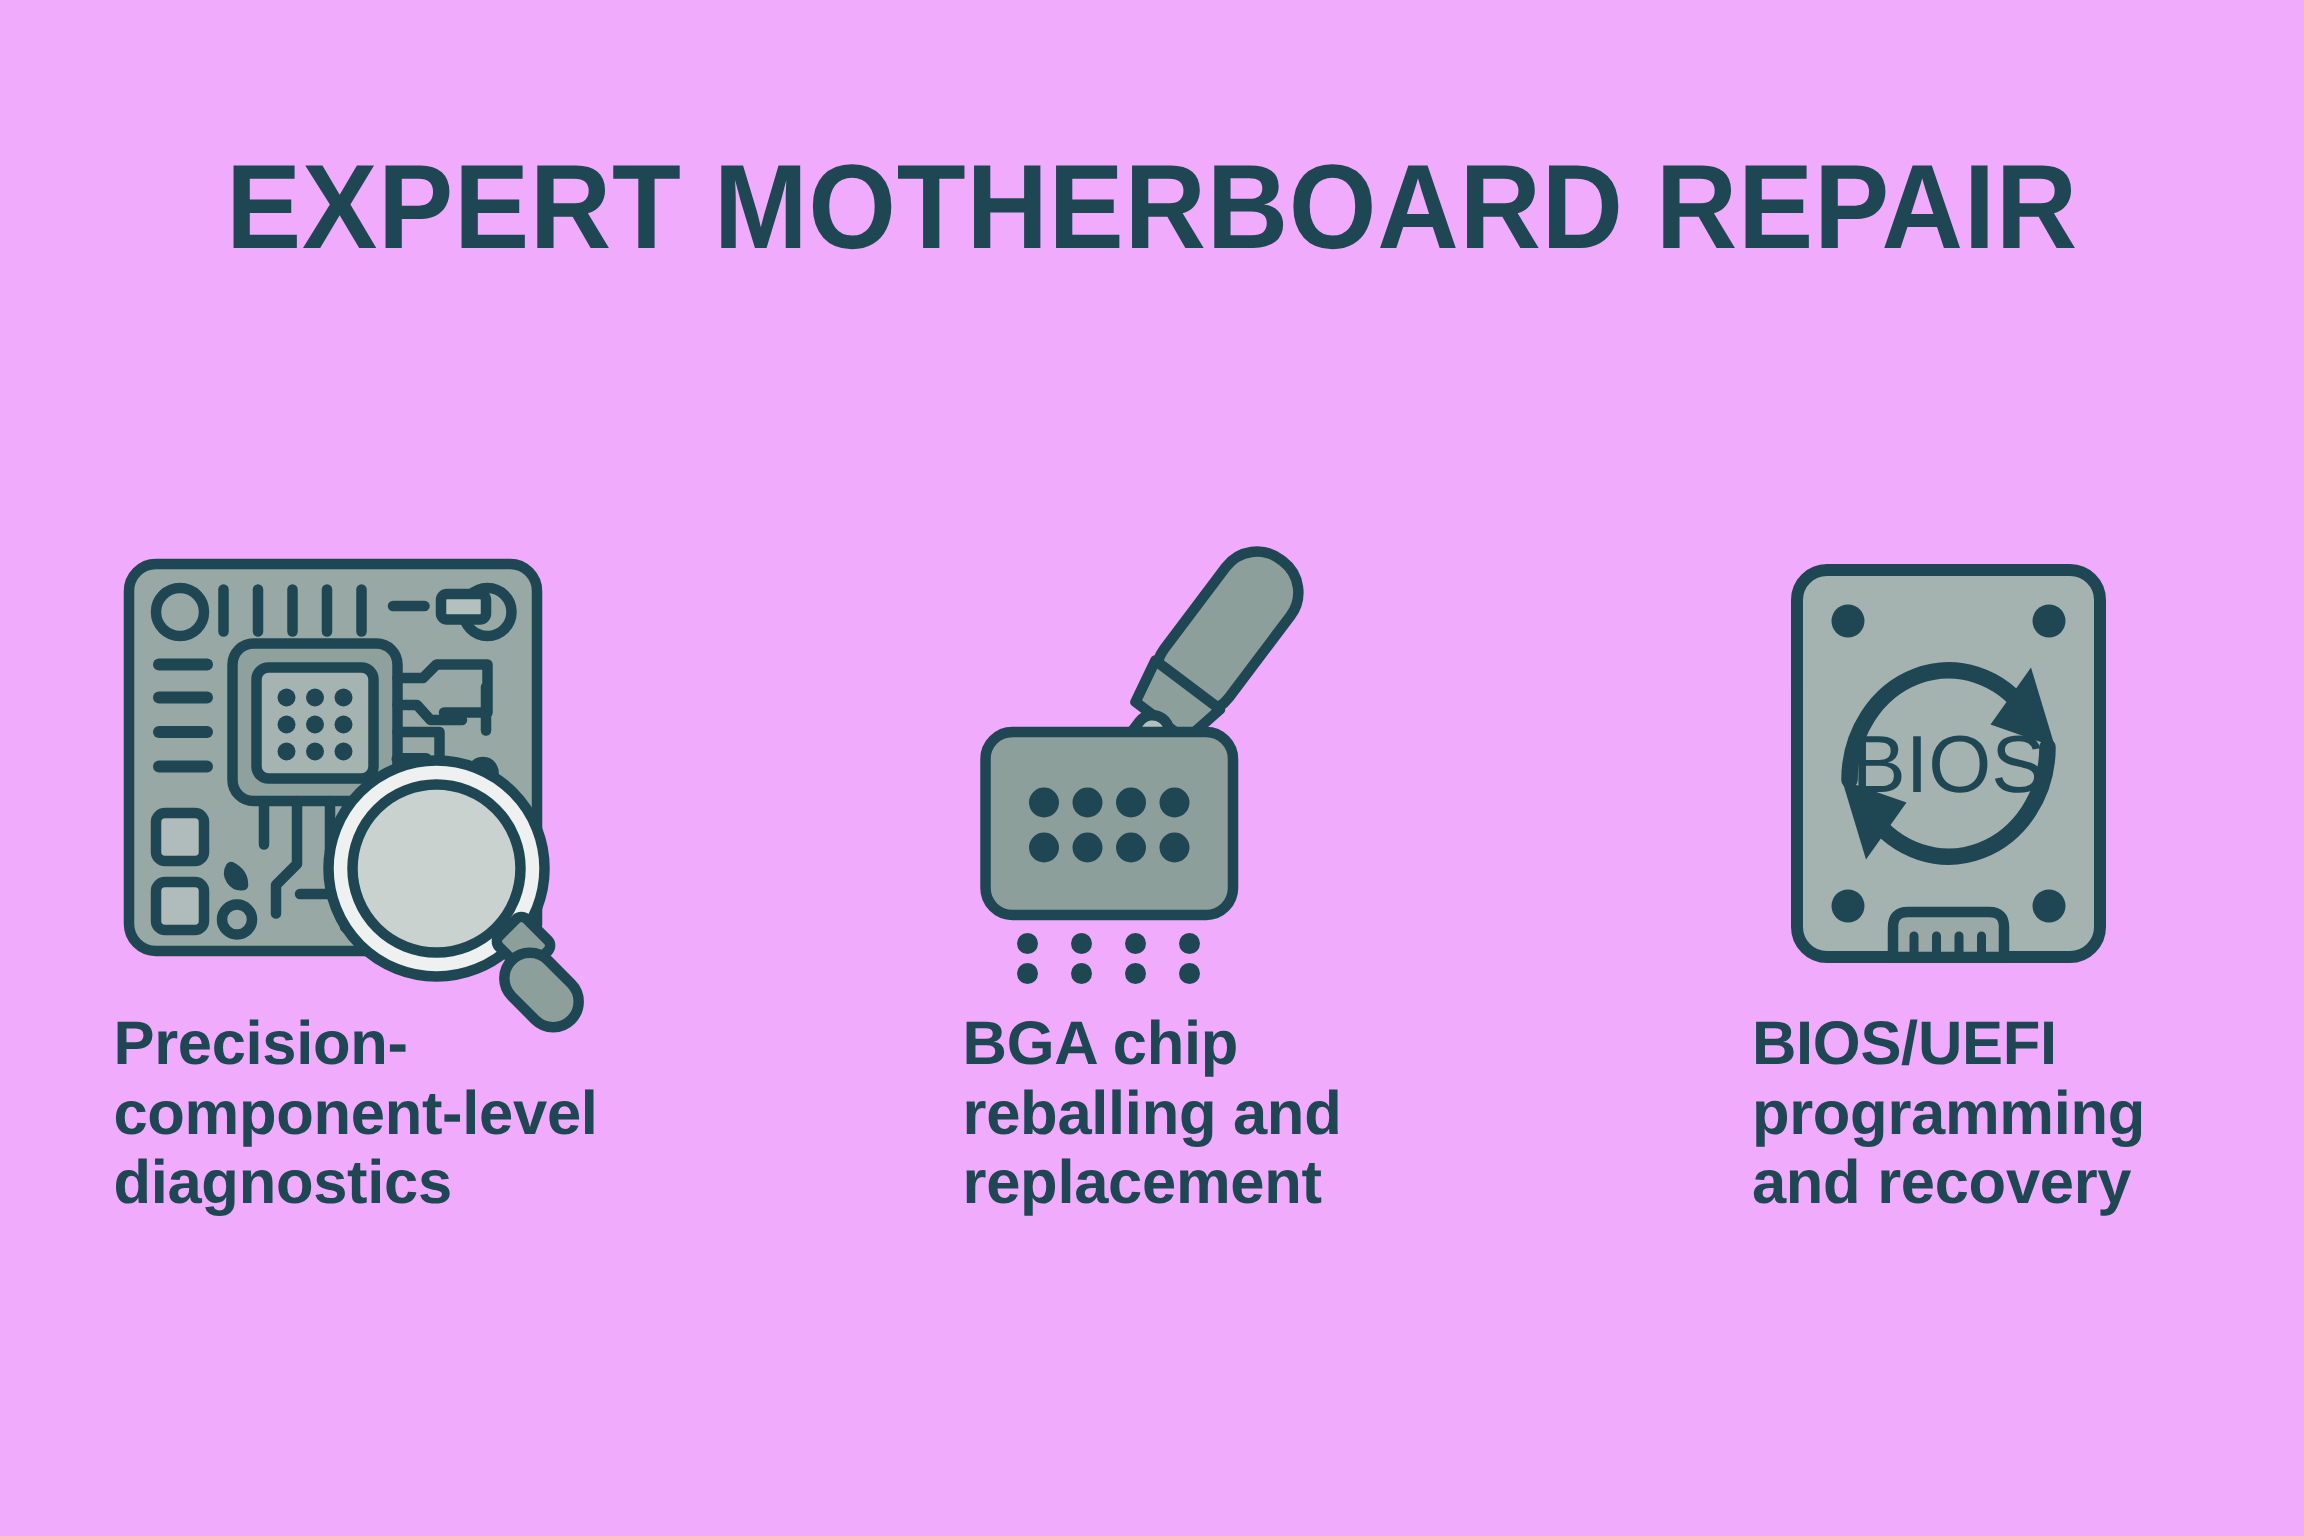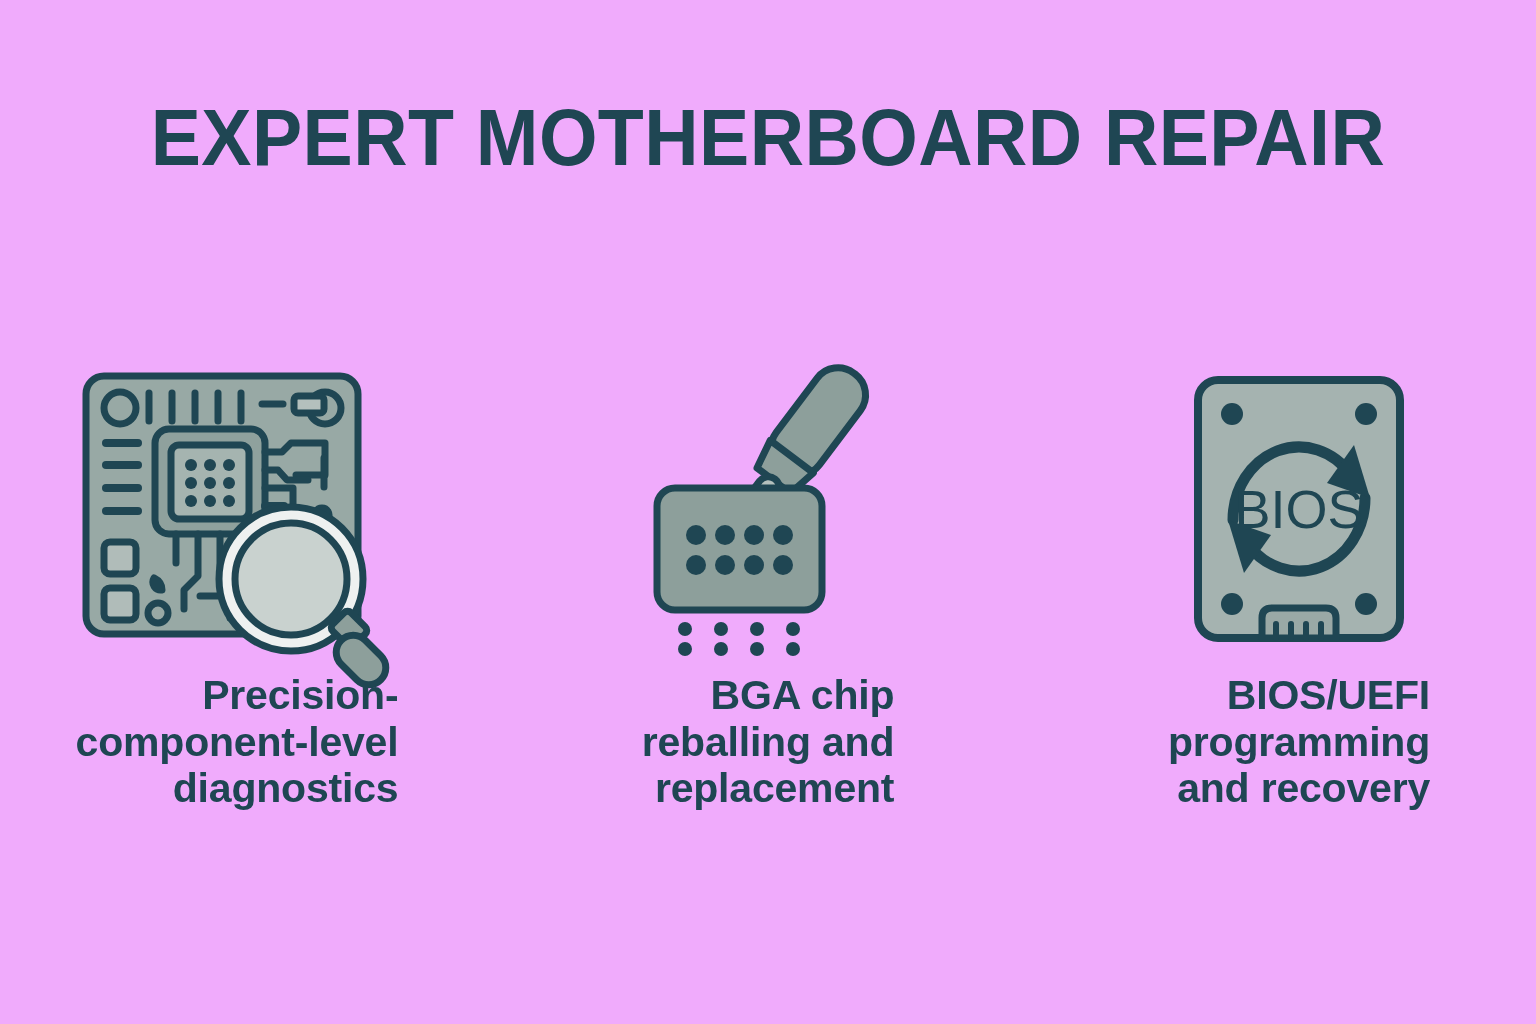--- a/index.html
+++ b/index.html
@@ -58,21 +58,21 @@
   }
   .icon-box {
     height: 320px;
     width: 354px;
     display: flex;
     align-items: flex-end;
     justify-content: center;
   }
   .caption {
     margin-top: 12px;
-    text-align: right;
+    text-align: left;
     color: #1f4653;
     font-family: "Liberation Sans Narrow", "Liberation Sans", sans-serif;
     font-weight: 700;
     font-size: 41px;
     line-height: 1.14;
     letter-spacing: -0.2px;
     padding: 0 4px;
     white-space: pre-line;
   }
   svg { display: block; overflow: visible; }

